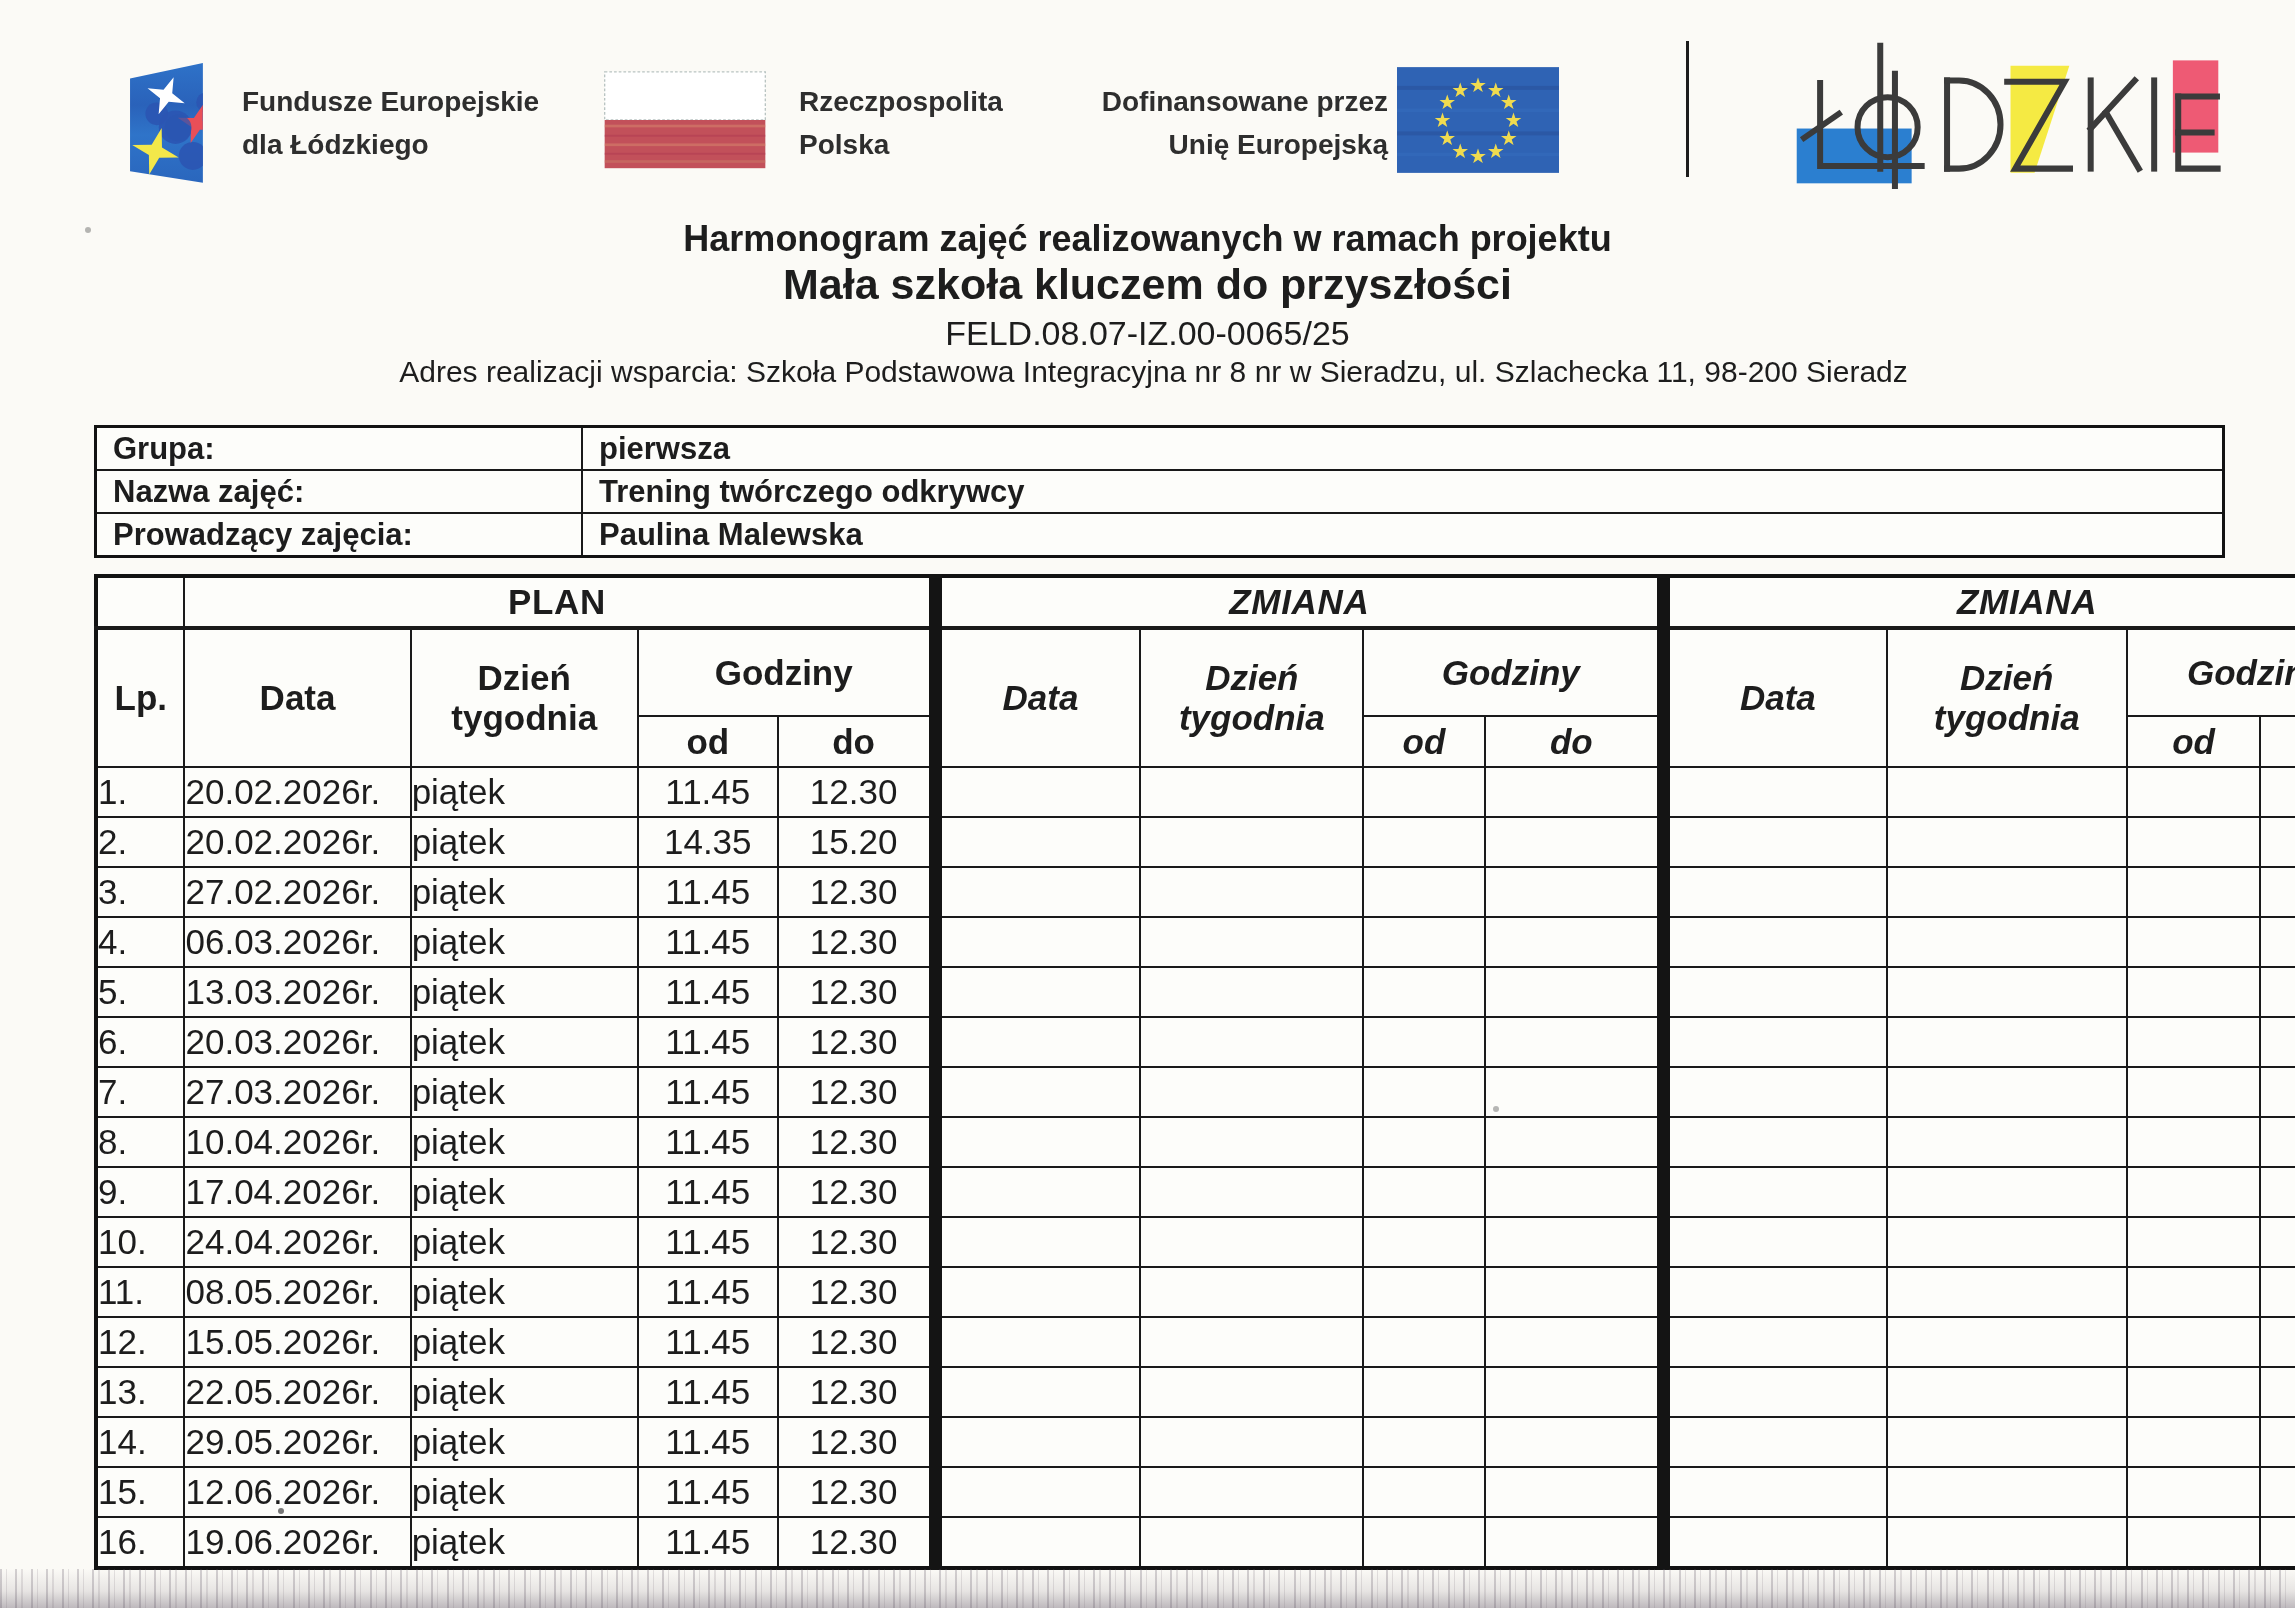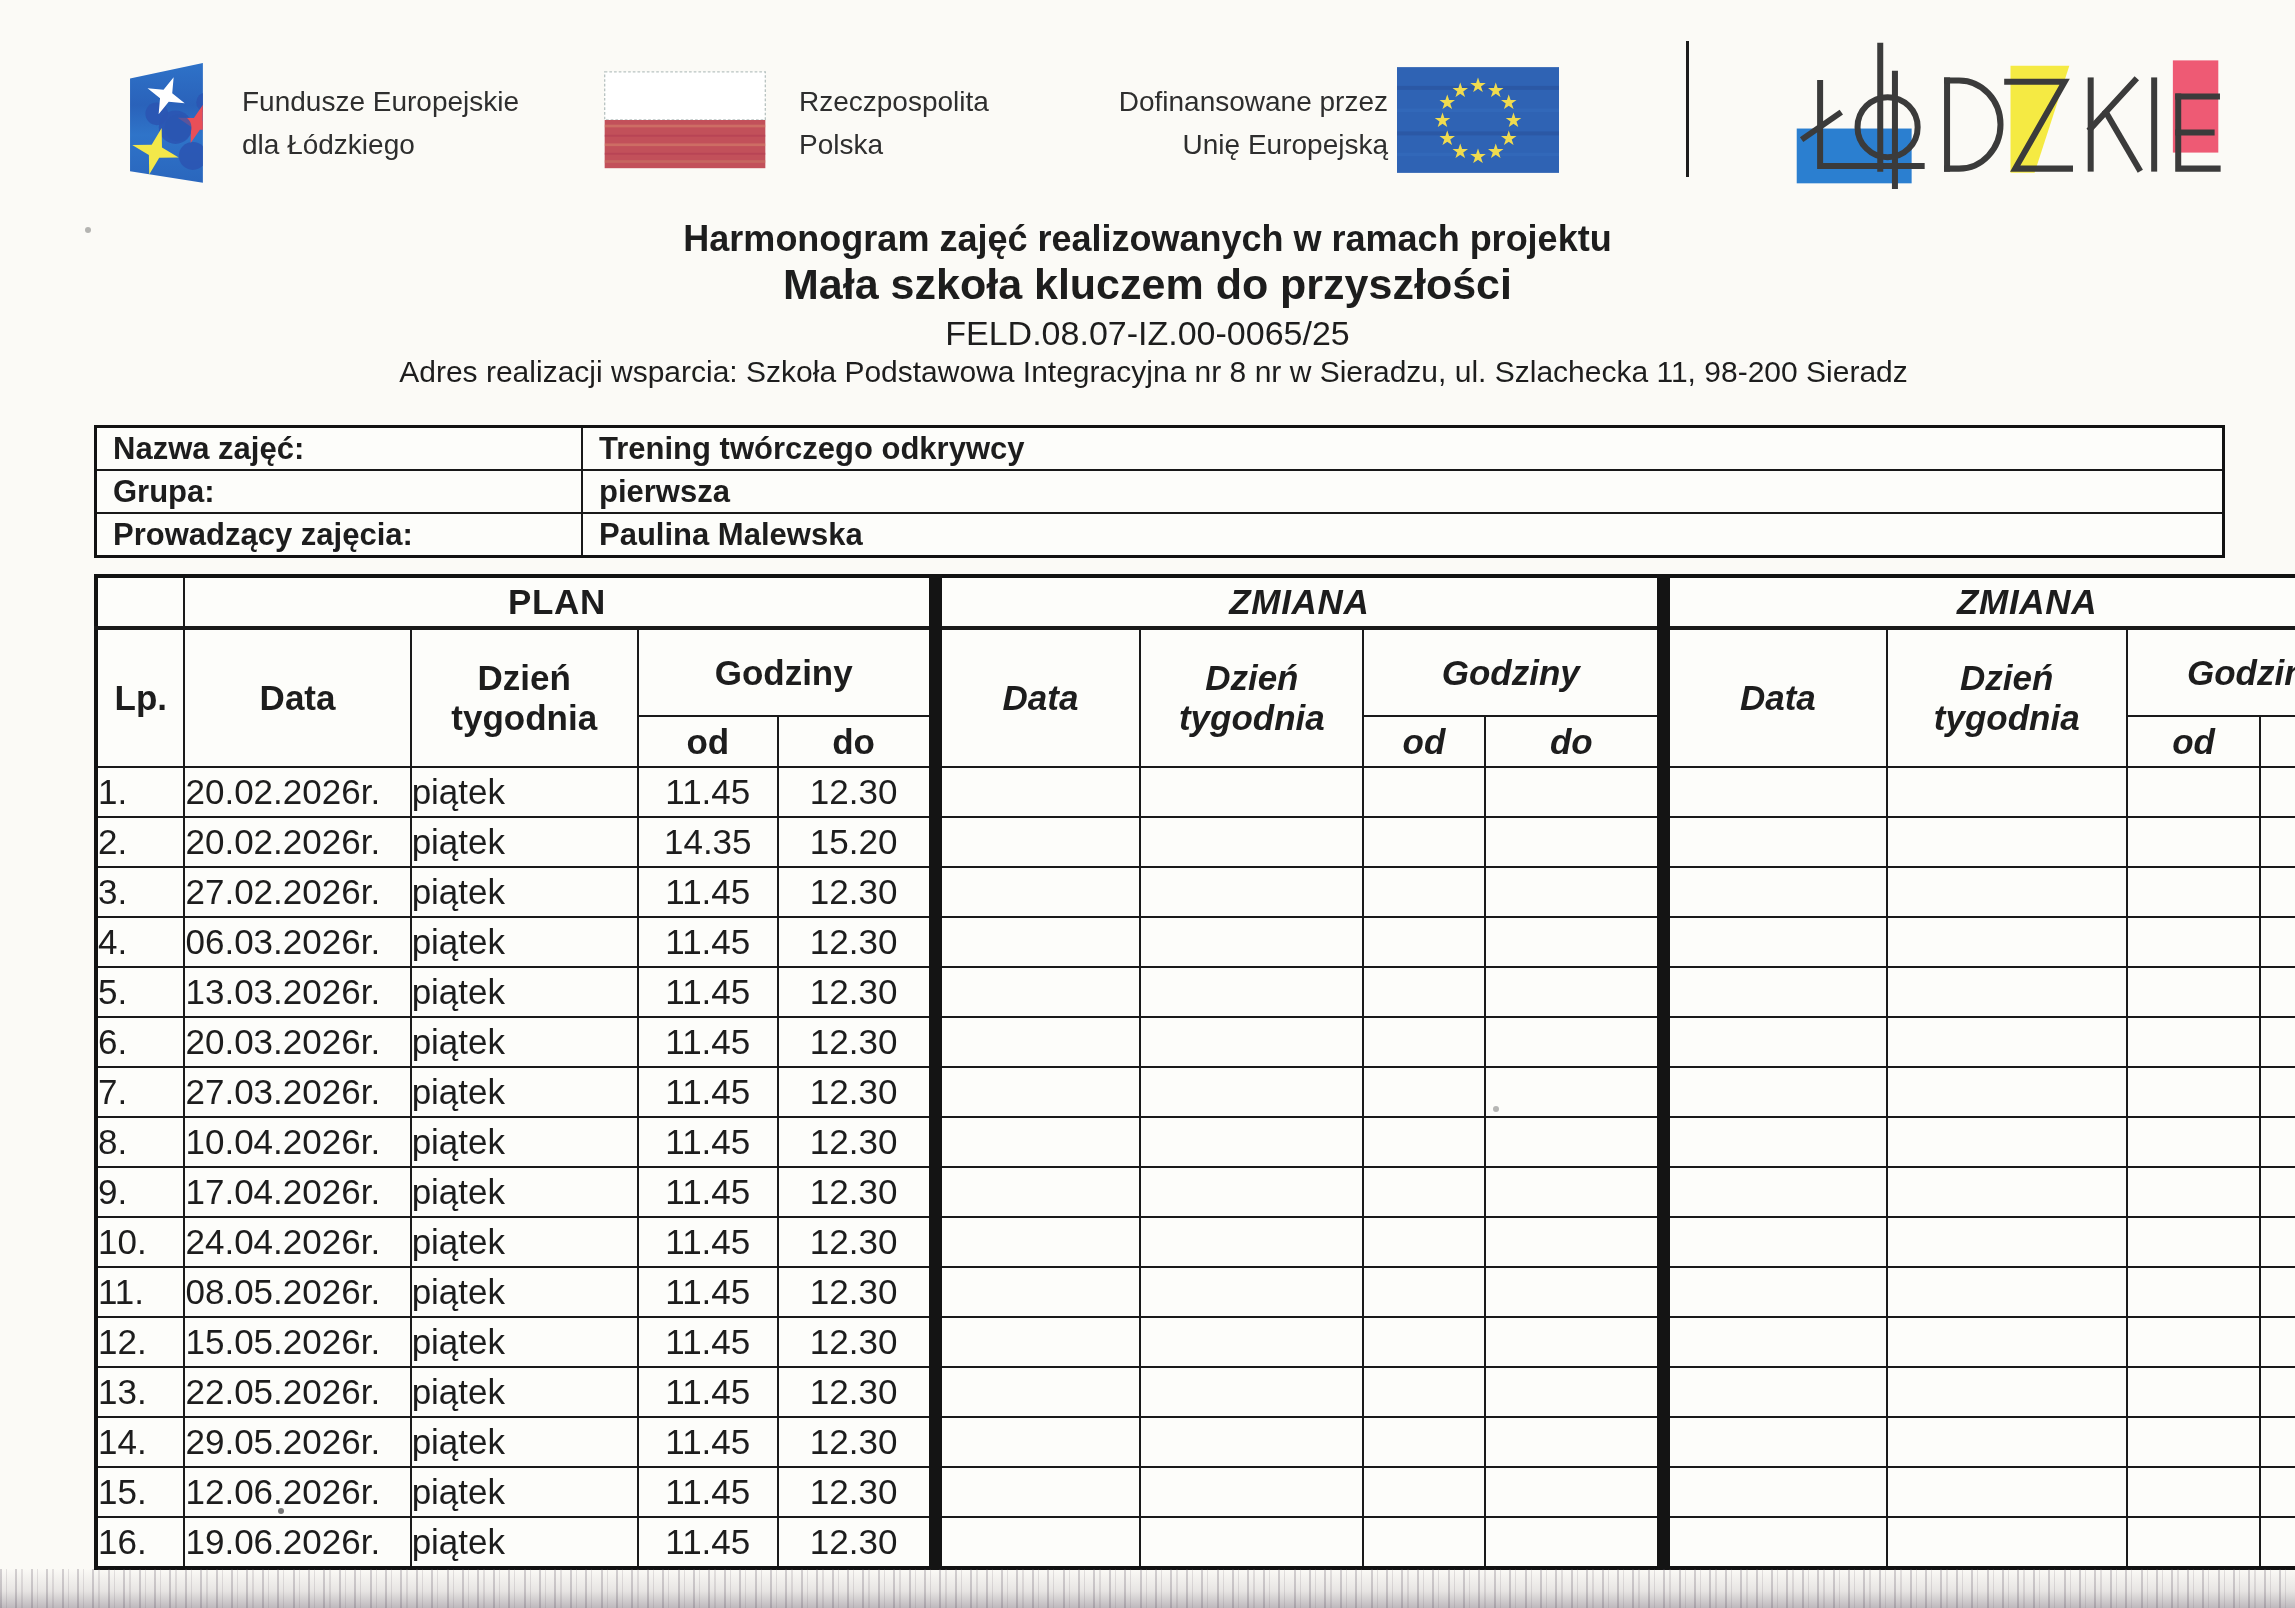--- a/index.html
+++ b/index.html
@@ -5,21 +5,21 @@
   html,body{margin:0;padding:0;}
   body{
     width:2295px;height:1609px;position:relative;overflow:hidden;
     background:#fbfaf6;
     font-family:"Liberation Sans", sans-serif;
     color:#1d1d1d;
   }
   .abs{position:absolute;}
 
   
-  .logo-caption{font-weight:normal;font-size:28px;line-height:43px;color:#2e2e2e;letter-spacing:0;}
+  .logo-caption{font-weight:bold;font-size:28px;line-height:43px;color:#2e2e2e;letter-spacing:0;}
   .cap-fe{left:242px;top:80px;}
   .cap-pl{left:799px;top:80px;}
   .cap-eu{left:1029px;top:80px;width:359px;text-align:right;}
   .vdivider{left:1686px;top:41px;width:3.3px;height:136px;background:#1c1c1c;}
 
   
   .title-line{left:0;right:0;text-align:center;white-space:nowrap;}
   .t1{top:218px;font-size:36px;font-weight:bold;}
   .t2{top:260px;font-size:43px;font-weight:bold;}
   .t3{top:314px;font-size:34px;font-weight:normal;}
@@ -168,26 +168,26 @@
 </svg>
 
 <div class="abs title-line t1">Harmonogram zajęć realizowanych w ramach projektu</div>
 <div class="abs title-line t2">Mała szkoła kluczem do przyszłości</div>
 <div class="abs title-line t3">FELD.08.07-IZ.00-0065/25</div>
 <div class="abs title-line t4">Adres realizacji wsparcia:  Szkoła Podstawowa Integracyjna nr 8 nr w Sieradzu, ul. Szlachecka 11, 98-200 Sieradz</div>
 
 <table class="abs info-table">
   <tbody>
     <tr>
+      <td class="lbl">Grupa:</td>
+      <td>pierwsza</td>
+    </tr>
+    <tr>
       <td class="lbl">Nazwa zajęć:</td>
       <td>Trening twórczego odkrywcy</td>
-    </tr>
-    <tr>
-      <td class="lbl">Grupa:</td>
-      <td>pierwsza</td>
     </tr>
     <tr>
       <td class="lbl">Prowadzący zajęcia:</td>
       <td>Paulina Malewska</td>
     </tr>
   </tbody>
 </table>
 
 <table class="abs sched">
   <colgroup>

